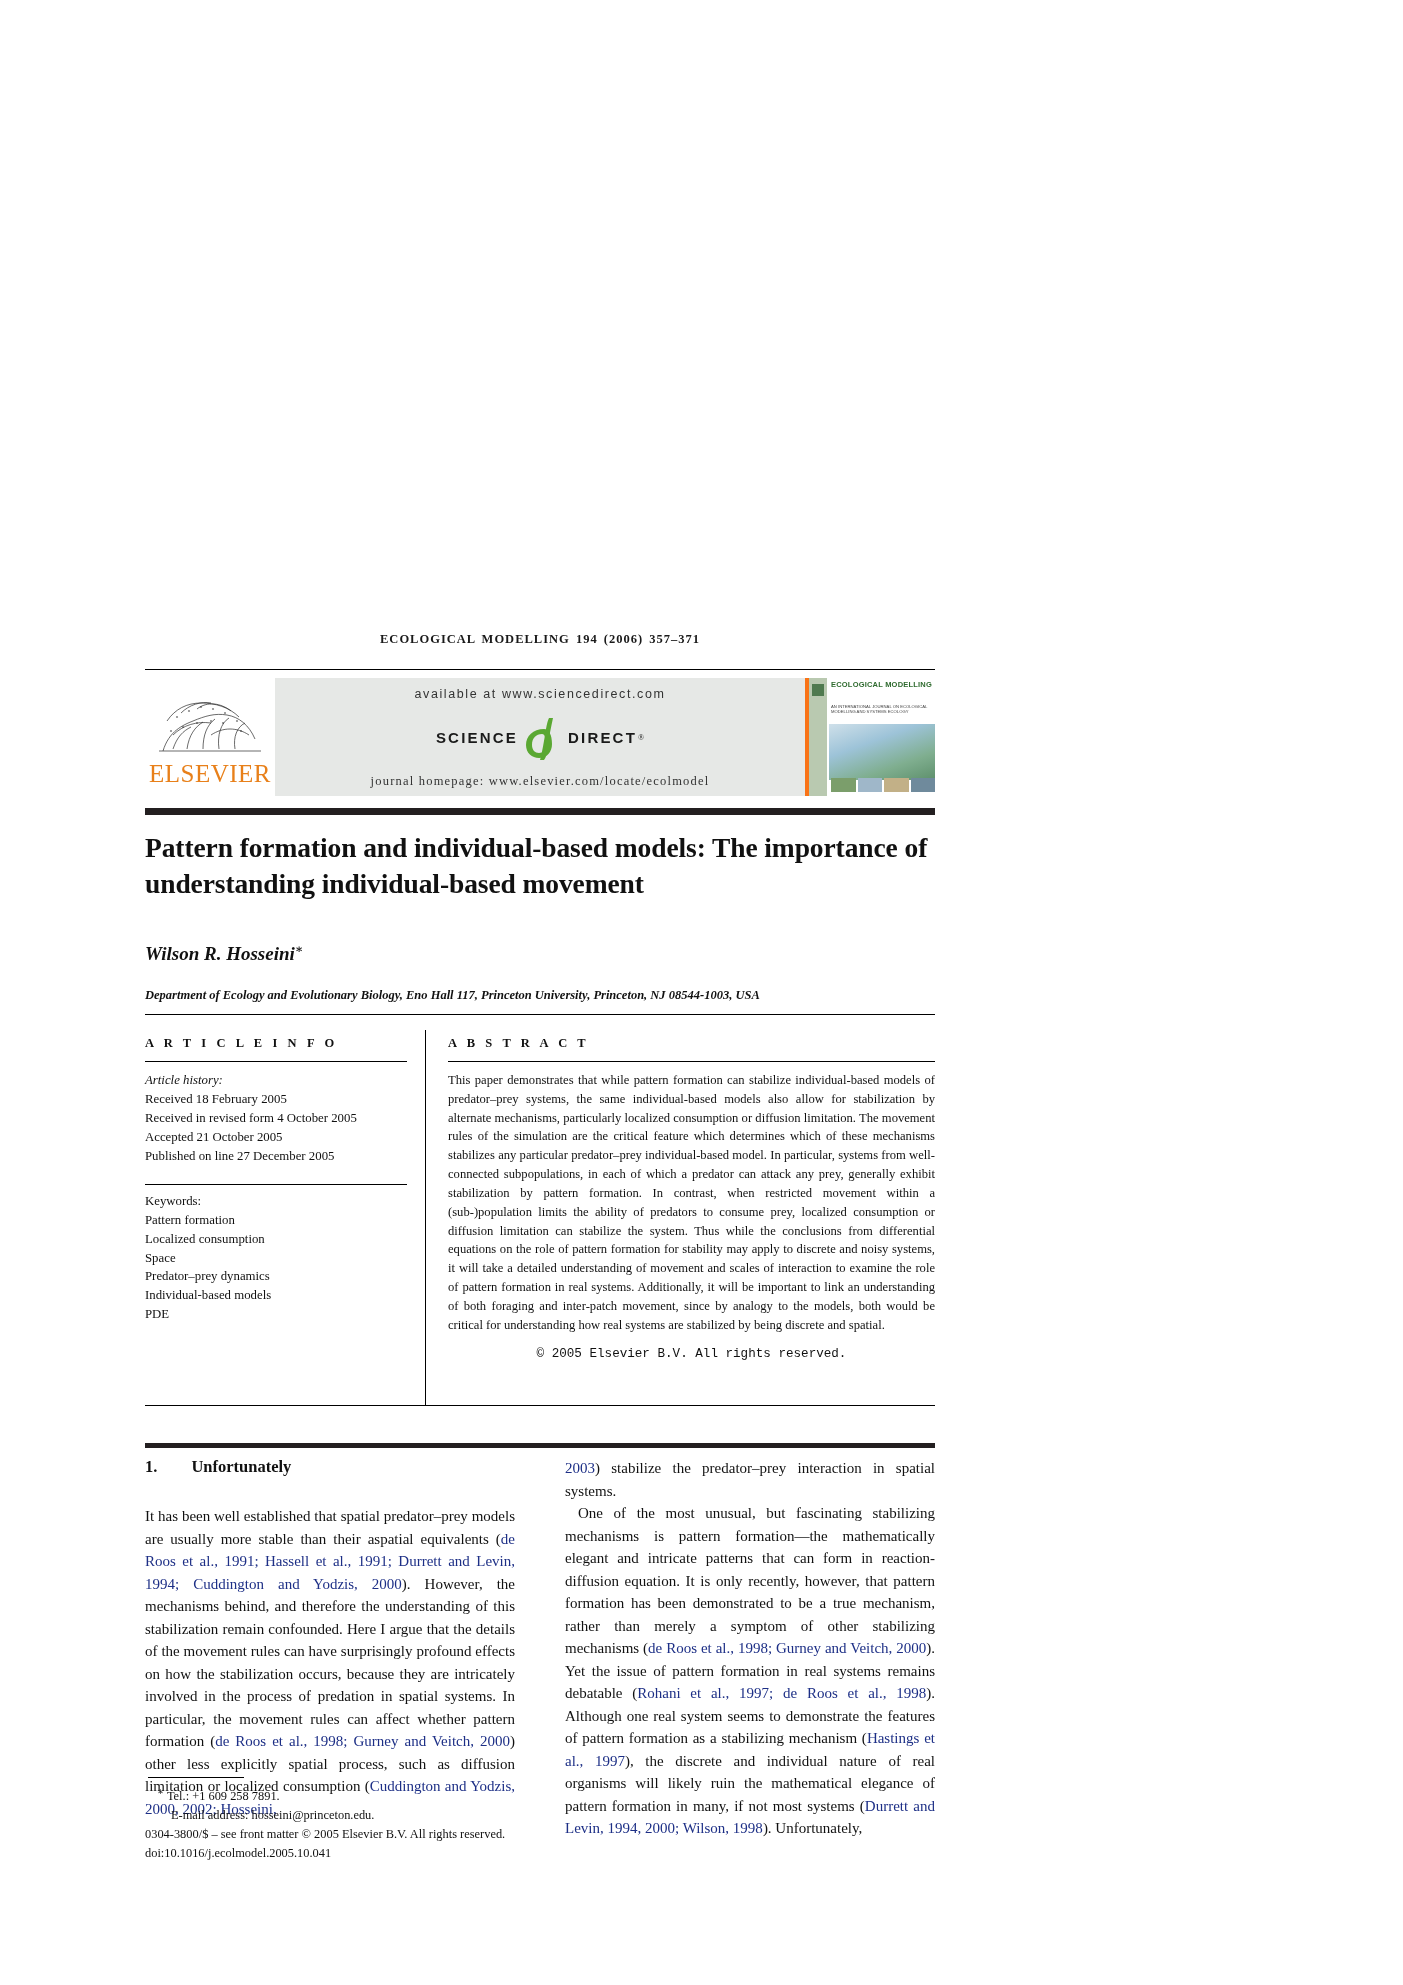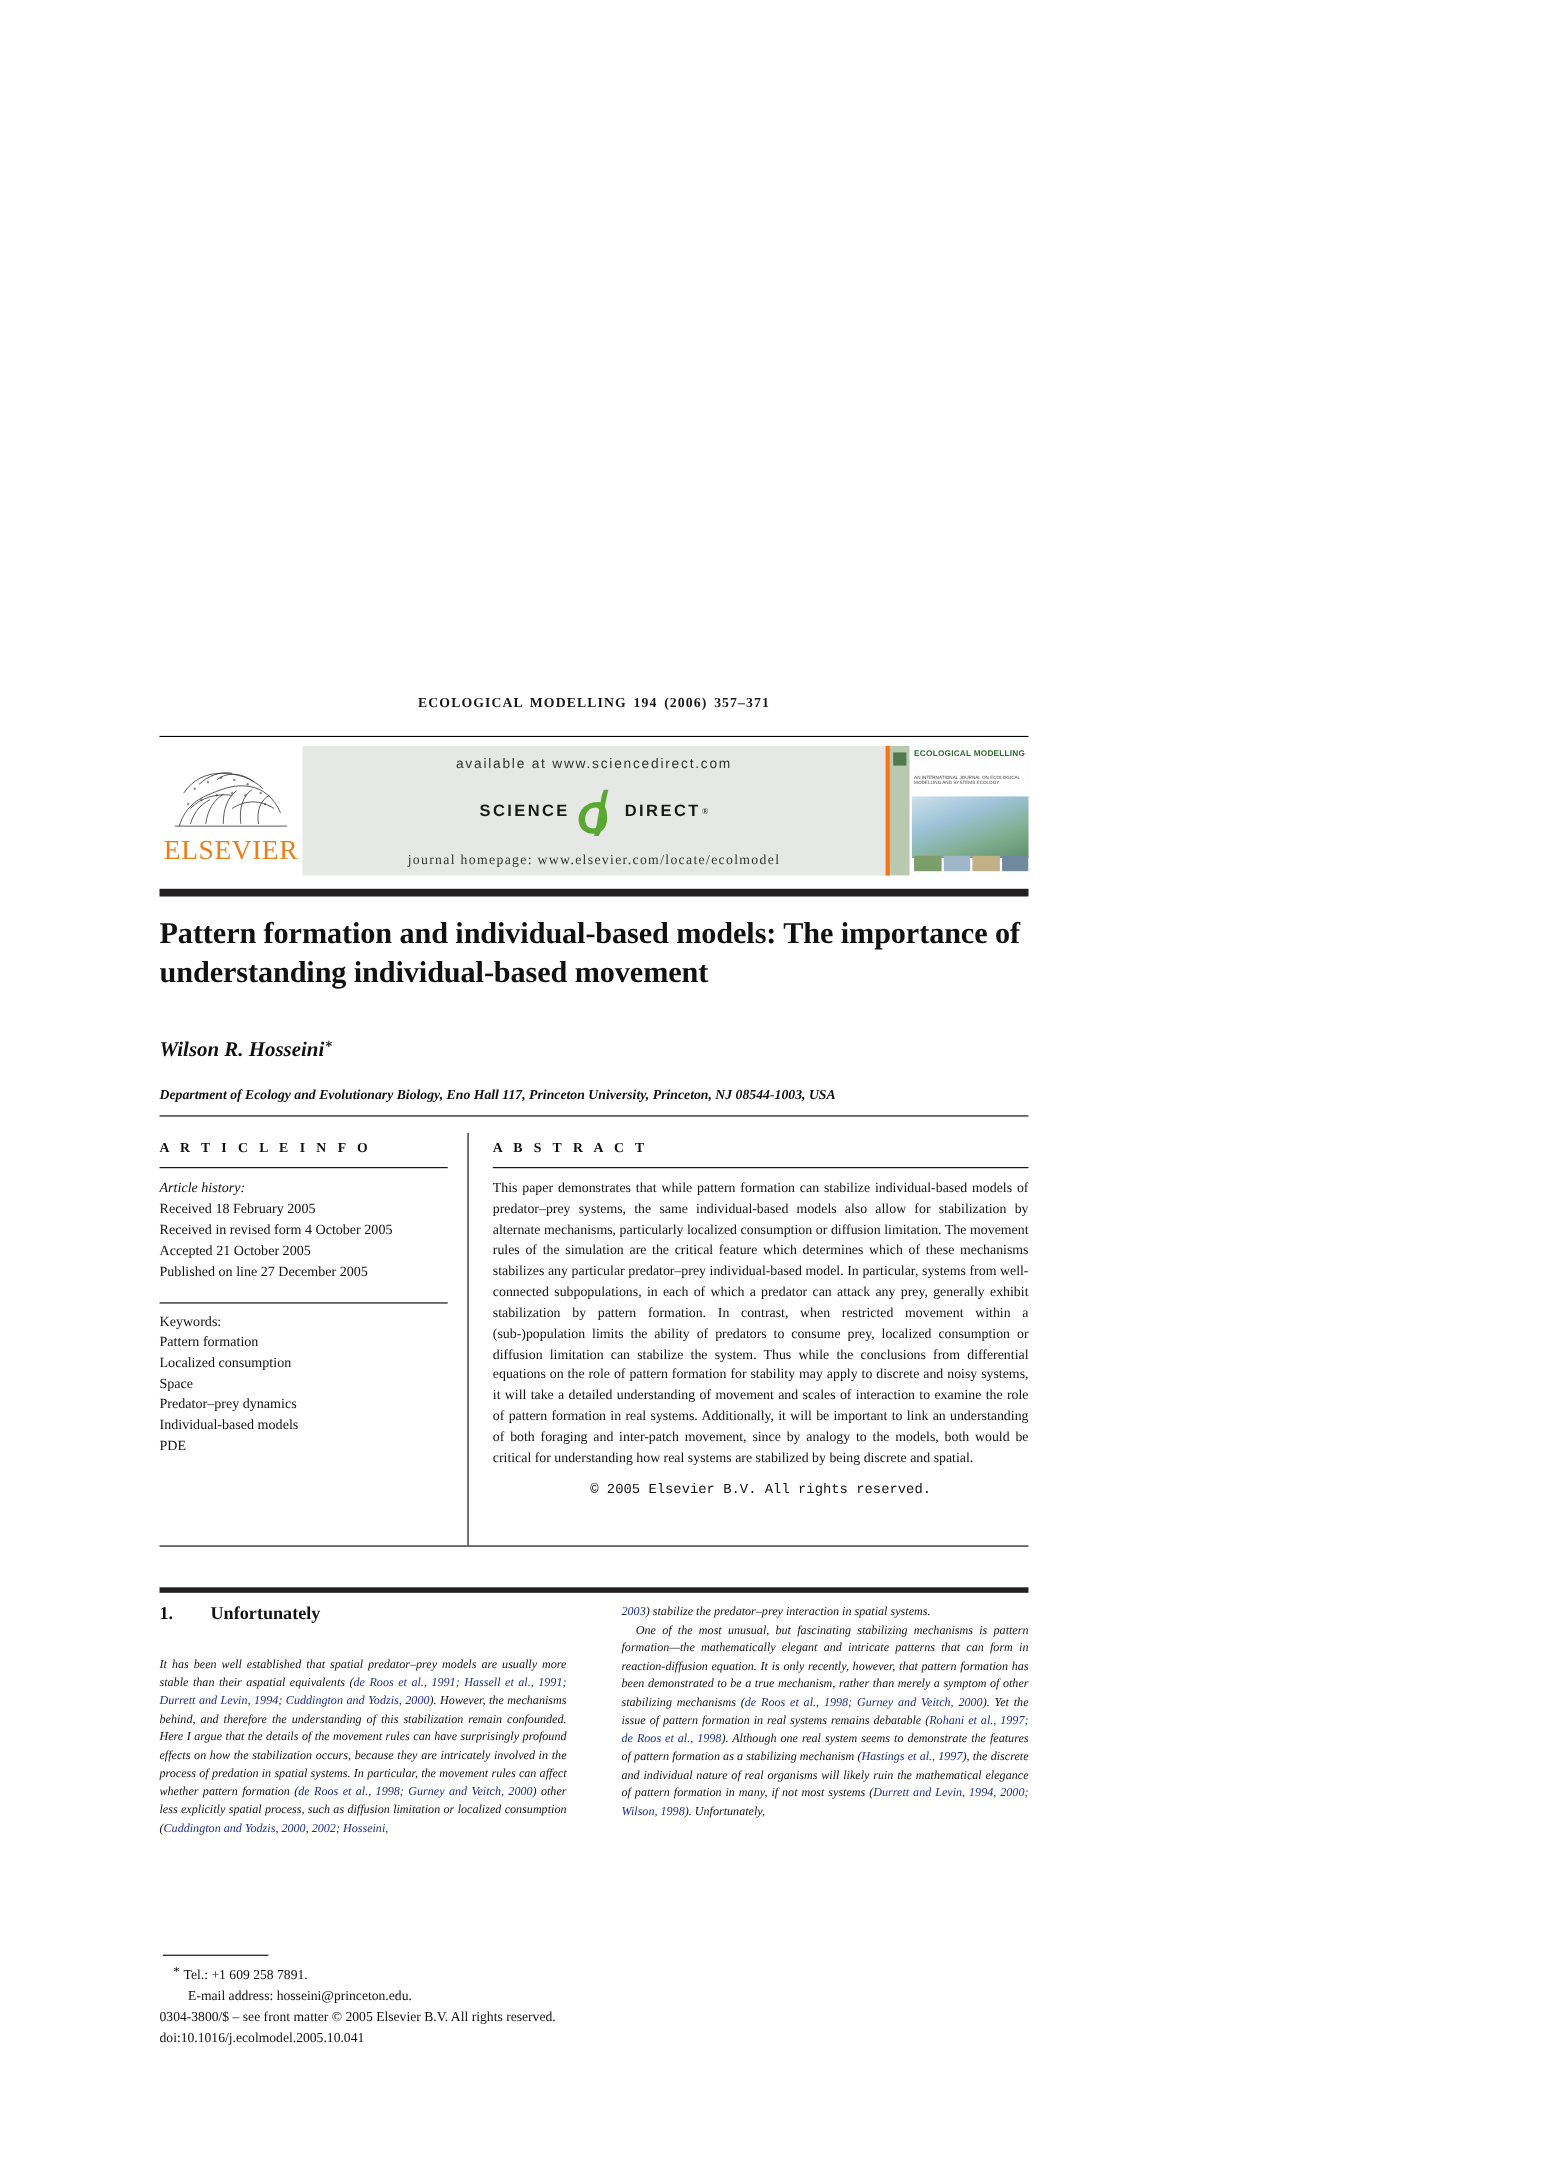--- a/index.html
+++ b/index.html
@@ -352,26 +352,25 @@
     font-family: "Liberation Serif", "DejaVu Serif", serif;
     font-size: 16.5px;
     font-weight: 700;
     color: #111;
     display: flex;
     gap: 34px;
     margin-bottom: 28px;
   }
   .body-p {
     font-family: "Liberation Serif", "DejaVu Serif", serif;
-    font-size: 11px;
+    font-size: 15px;
     line-height: 1.50;
     text-align: justify;
     color: #111;
     hyphens: auto;
-    font-style: italic;
   }
   .body-p + .body-p { text-indent: 13px; }
   .cit { color: #1d2f86; }
 
   
   .foot-rule {
     position: absolute;
     left: 148px;
     top: 1777px;
     width: 96px;

